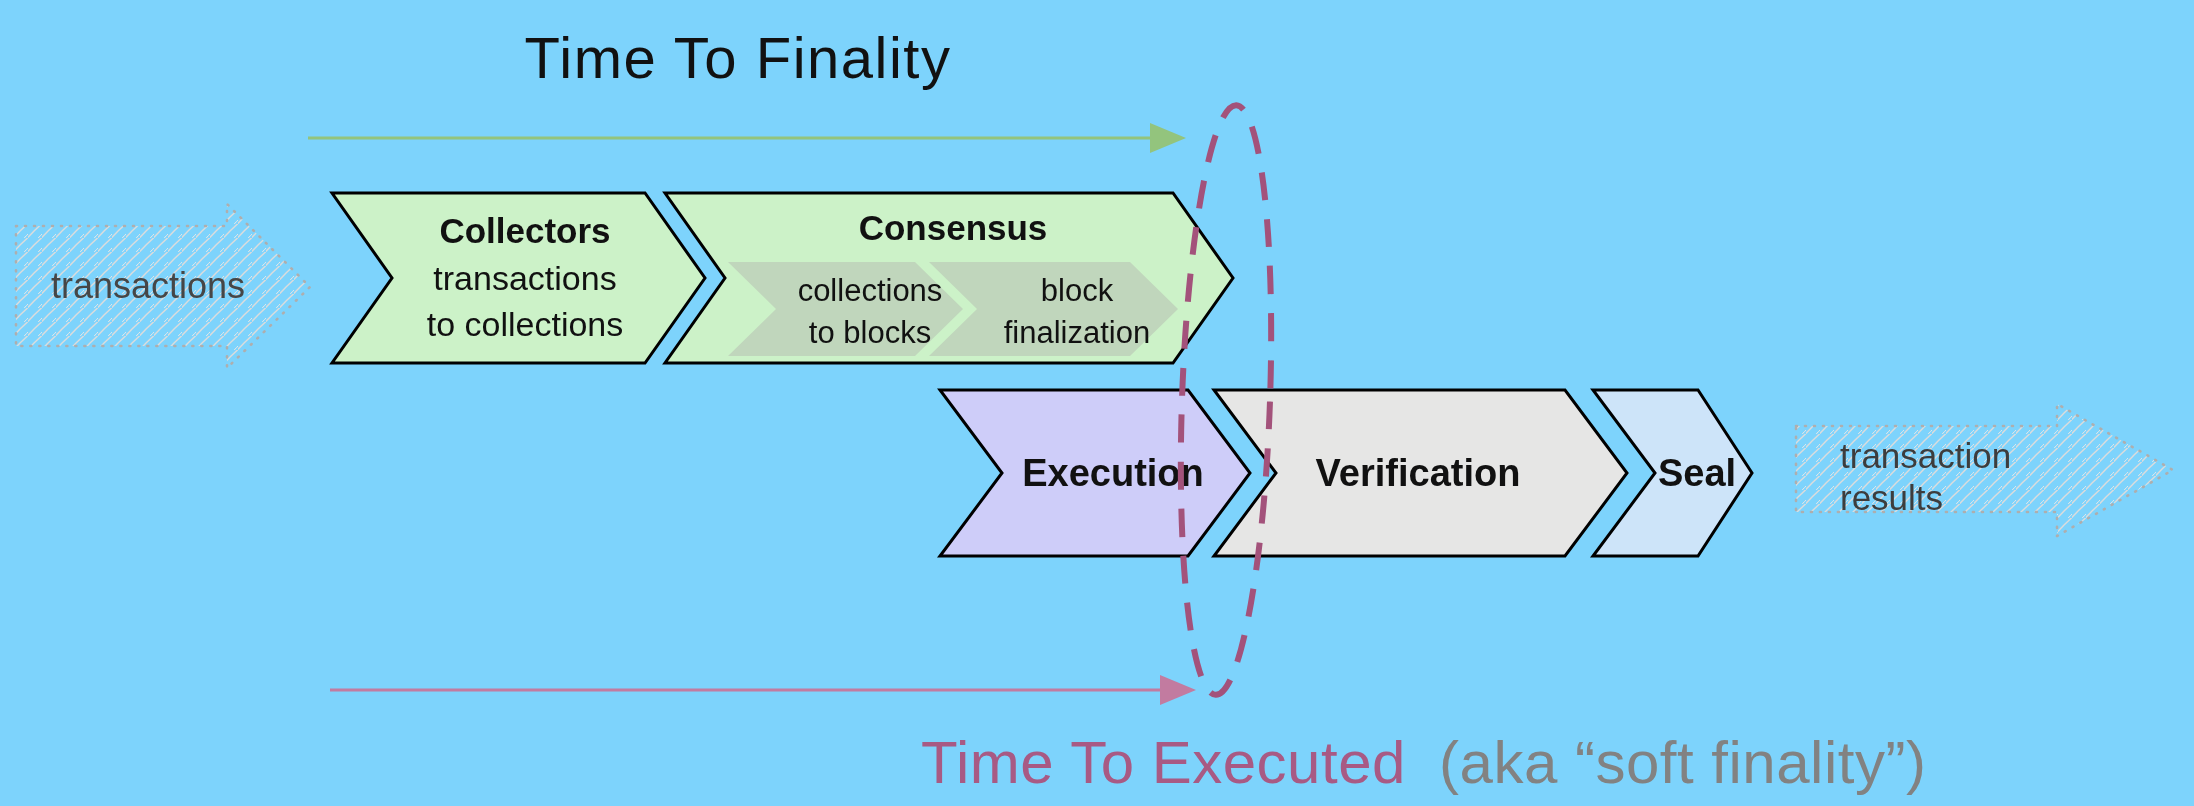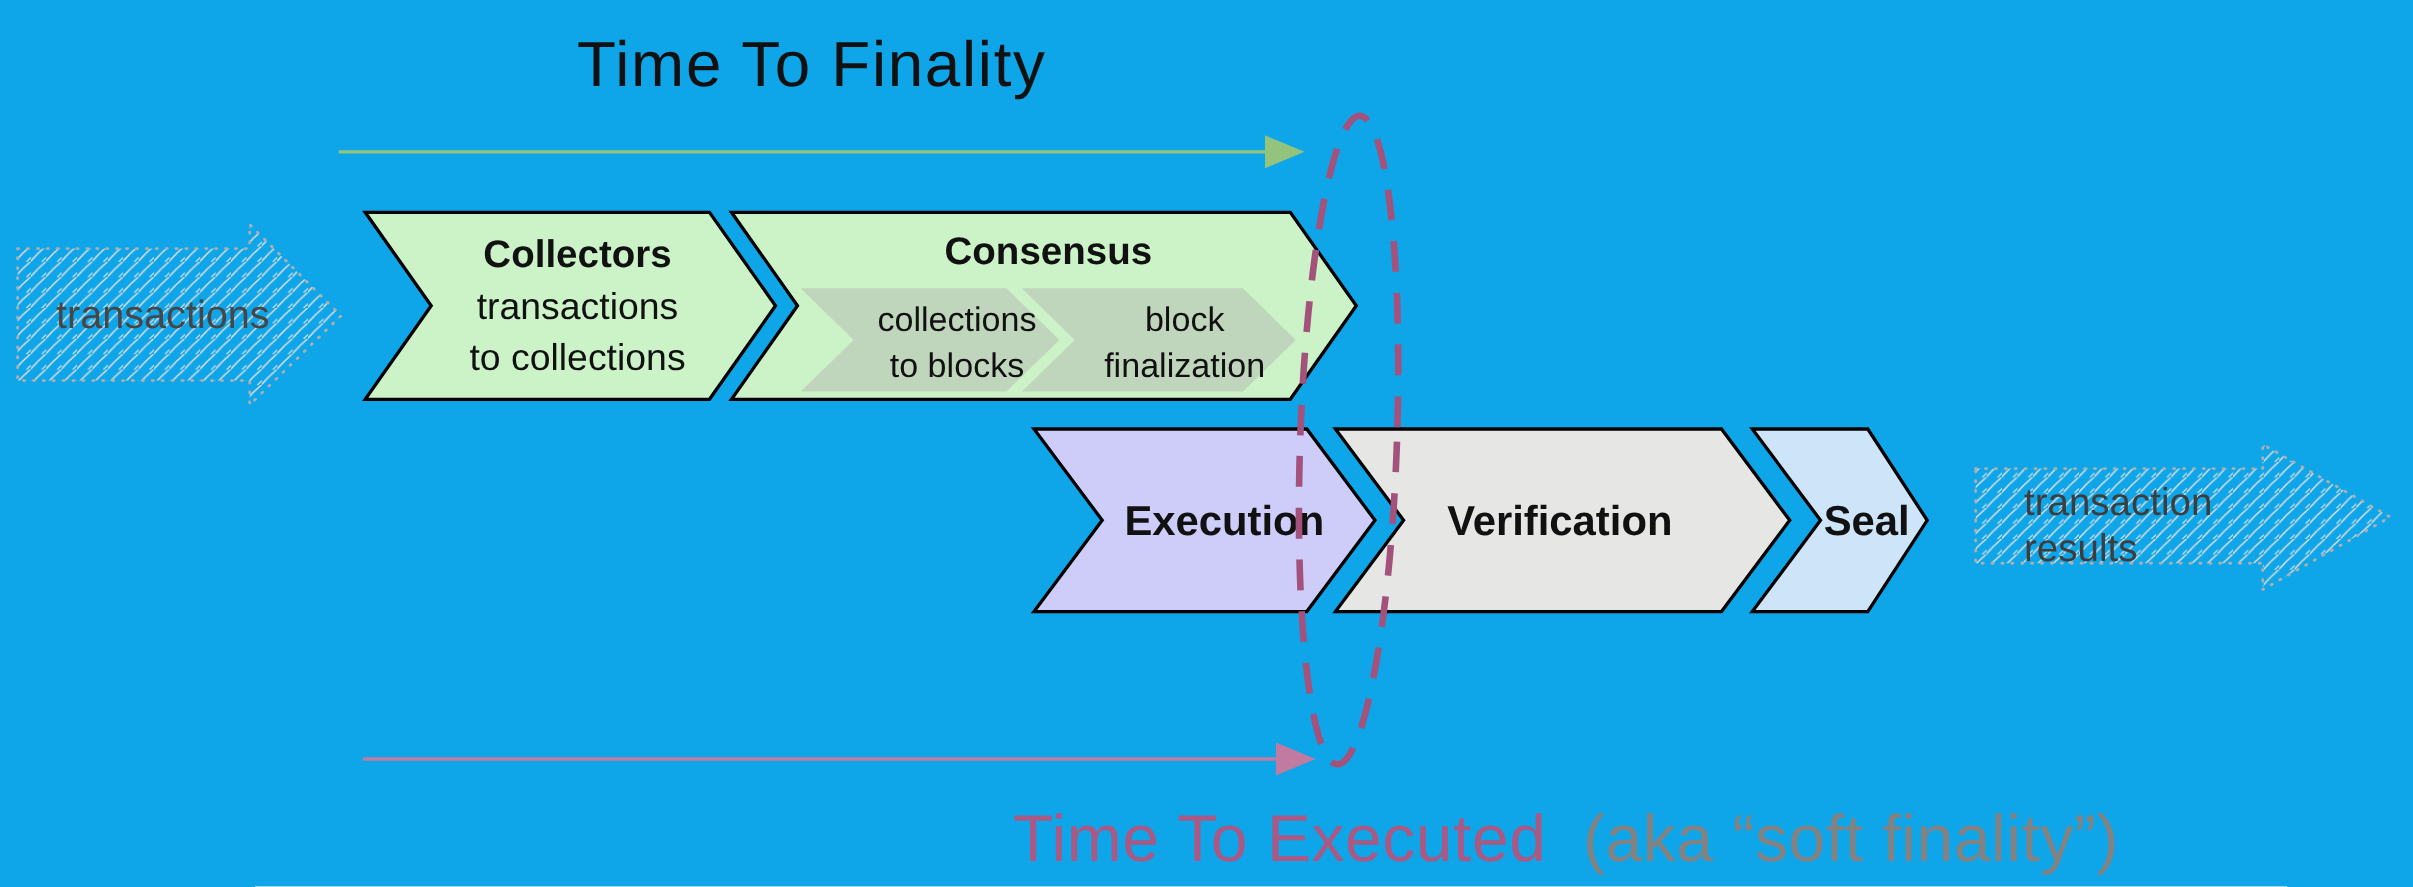--- a/index.html
+++ b/index.html
@@ -4,21 +4,21 @@
 <style>
   html, body {
     margin: 0;
     padding: 0;
     background: #ffffff;
   }
   .diagram-wrap {
     width: 2194px;
     height: 806px;
     position: relative;
-    background: #0ea5e9;
+    background: #7dd3fc;
     overflow: hidden;
   }
   svg {
     display: block;
     width: 2194px;
     height: 806px;
   }
   svg text {
     font-family: "Liberation Sans", "DejaVu Sans", sans-serif;
     fill: #111111;

